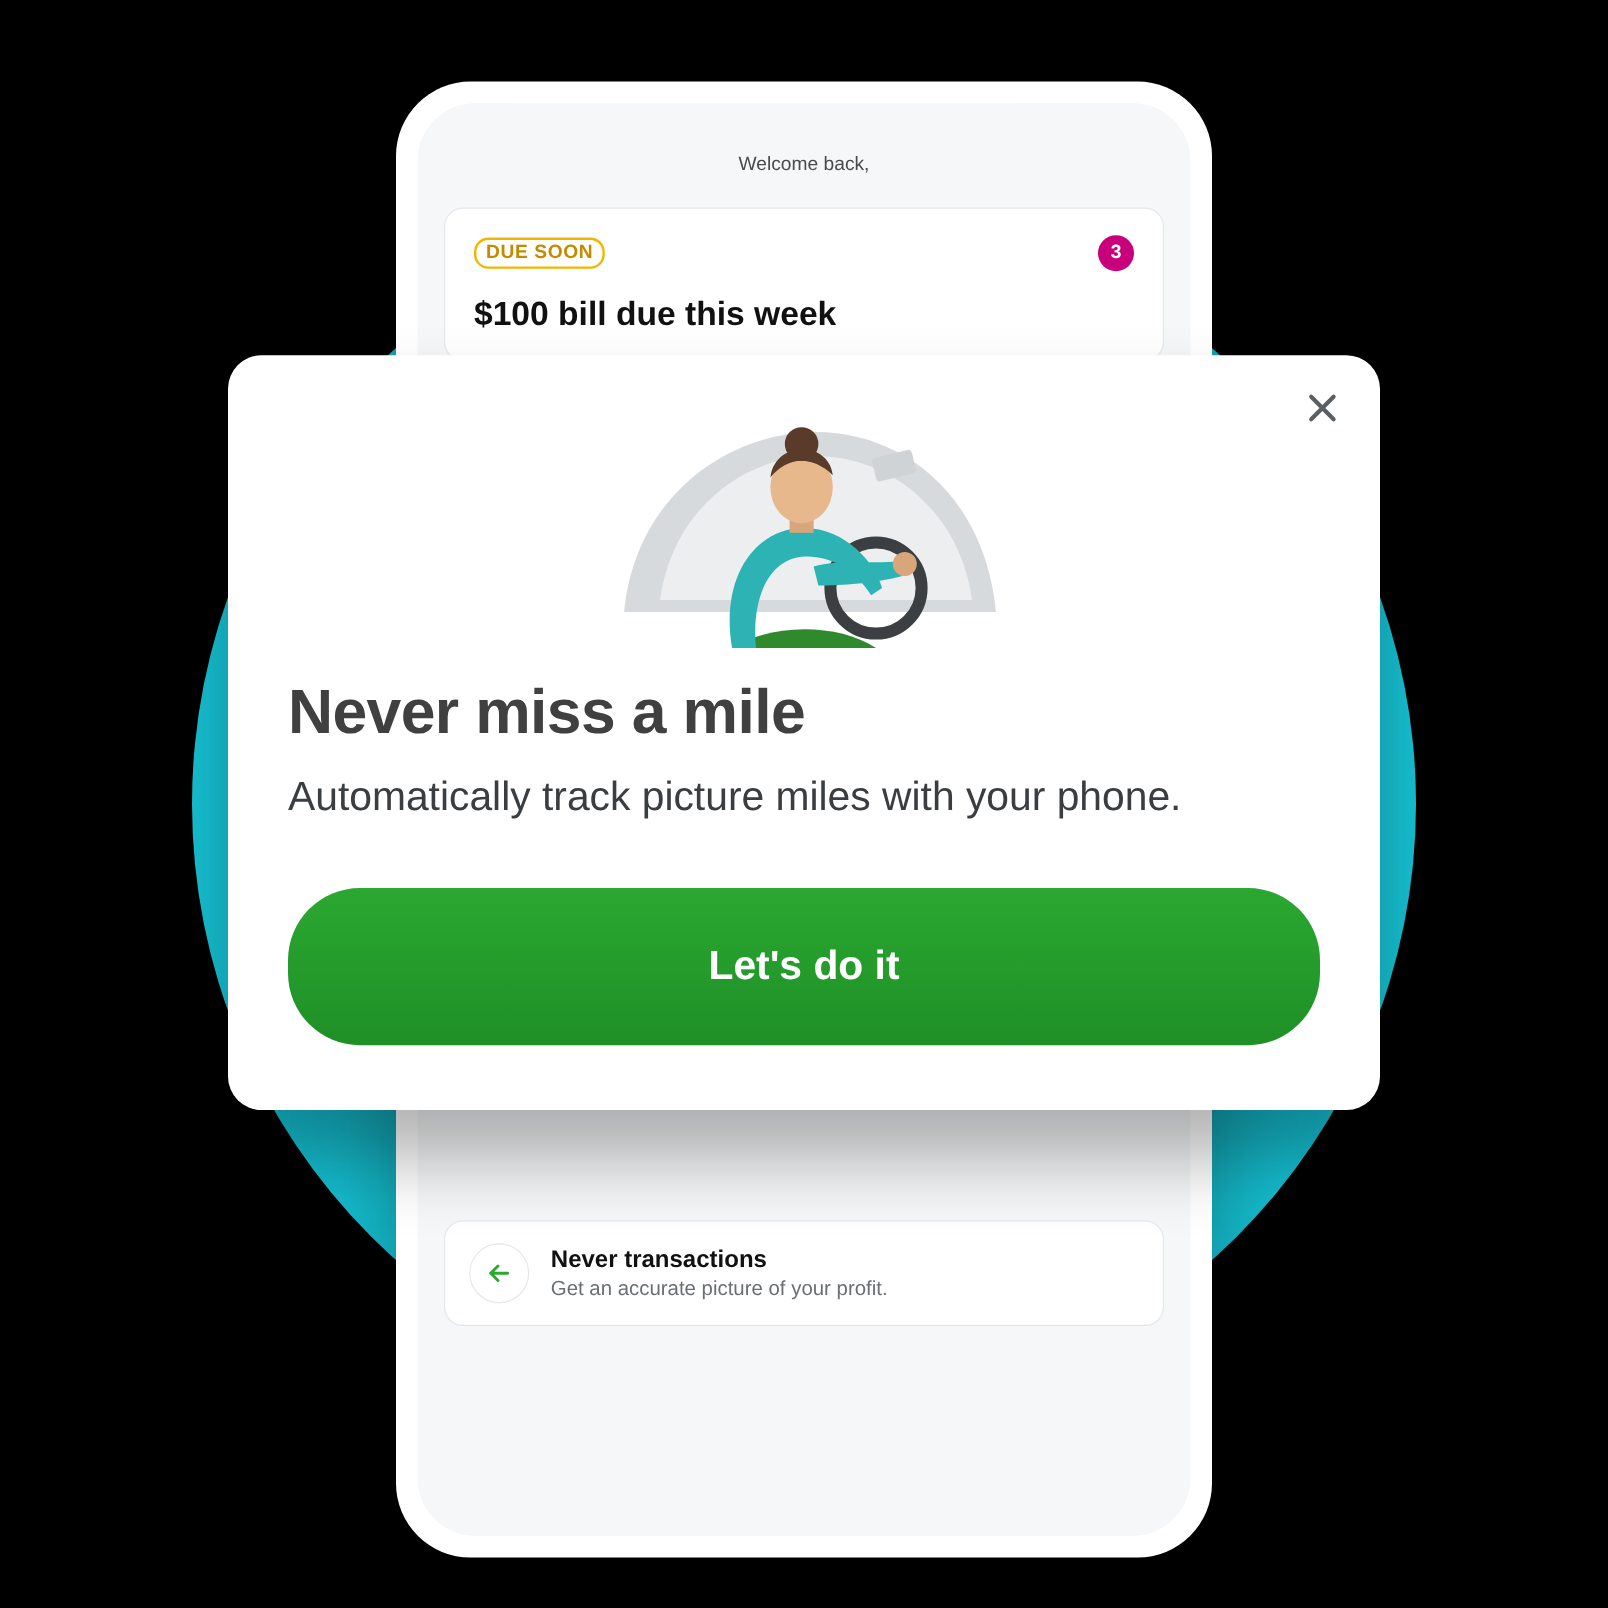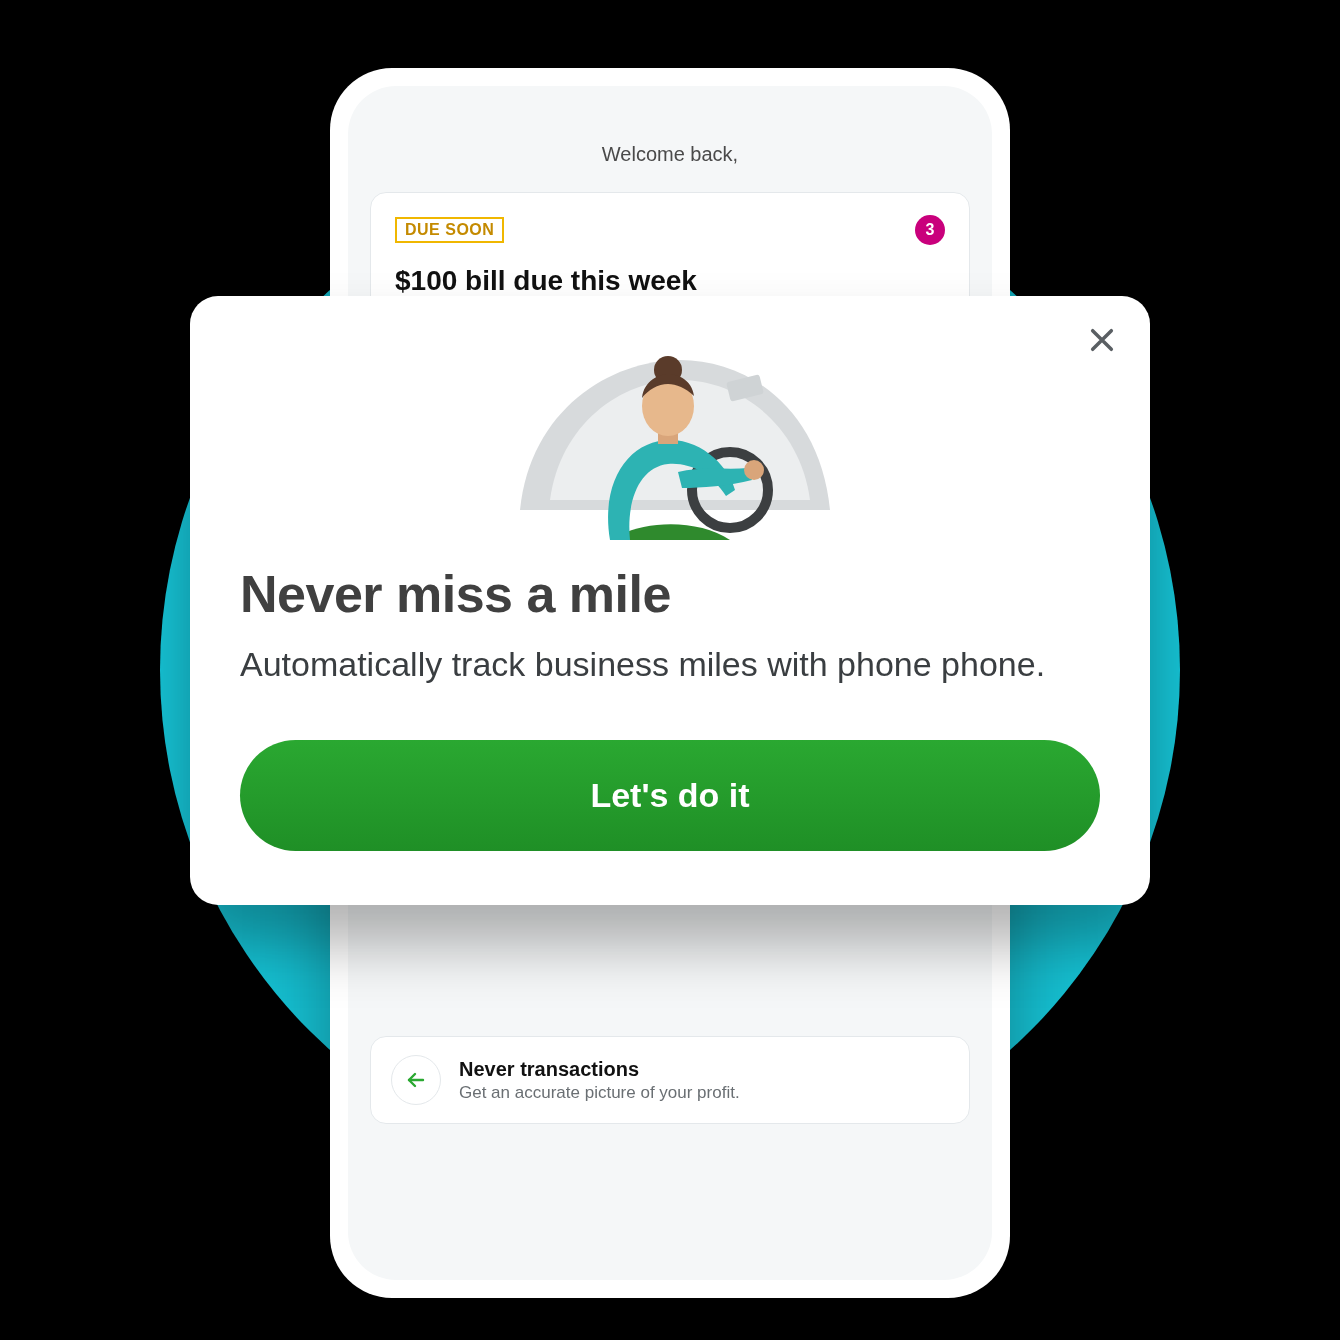--- a/index.html
+++ b/index.html
@@ -36,22 +36,22 @@
     position: absolute;
     inset: 18px;
     background: #f5f7f8;
     border-radius: 48px;
     overflow: hidden;
     padding: 32px 22px 0 22px;
   }
   .welcome {
     text-align: center;
     color: #4a4a4a;
-    font-size: 20px;
-    margin-top: 25px;
+    font-size: 16px;
+    margin-top: 11px;
   }
   .company {
     text-align: center;
     color: #111;
     font-weight: 800;
     font-size: 28px;
     margin-top: 6px;
   }
   .card {
     background: #fff;
@@ -66,21 +66,21 @@
     justify-content: space-between;
   }
   .due-badge {
     display: inline-block;
     border: 2px solid #f0b700;
     color: #c48a00;
     font-weight: 700;
     font-size: 16px;
     letter-spacing: 0.5px;
     padding: 2px 8px;
-    border-radius: 0;
+    border-radius: 12px;
   }
   .count-badge {
     width: 30px;
     height: 30px;
     background: #c9007c;
     color: #fff;
     border-radius: 50%;
     display: flex;
     align-items: center;
     justify-content: center;
@@ -173,21 +173,21 @@
   .cta {
     display: block;
     width: 100%;
     margin-top: 52px;
     background: #2a9d2f;
     background: linear-gradient(#2aa831, #1f8f26);
     border: none;
     color: #fff;
     font-size: 34px;
     font-weight: 600;
-    padding: 36px 0;
+    padding: 46px 0;
     border-radius: 60px;
     cursor: pointer;
   }
 </style>
 </head>
 <body>
 
 <div class="bg-circle"></div>
 
 <div class="phone">
@@ -247,15 +247,15 @@
 
     <rect x="158" y="82" width="20" height="22" fill="#d9a57a"></rect>
 
     <ellipse cx="168" cy="66" rx="26" ry="30" fill="#e7b88c"></ellipse>
 
     <circle cx="168" cy="30" r="14" fill="#5a3b2a"></circle>
     <path d="M142 58 C 144 40, 160 34, 168 34 C 178 34, 192 40, 194 56 C 186 48, 176 44, 168 44 C 158 44, 148 50, 142 58 Z" fill="#5a3b2a"></path>
   </svg>
 
   <div class="modal-title">Never miss a mile</div>
-  <div class="modal-sub">Automatically track business miles with phone phone.</div>
+  <div class="modal-sub">Automatically track picture miles with your phone.</div>
   <button class="cta">Let's do it</button>
 </div>
 
 </body></html>

